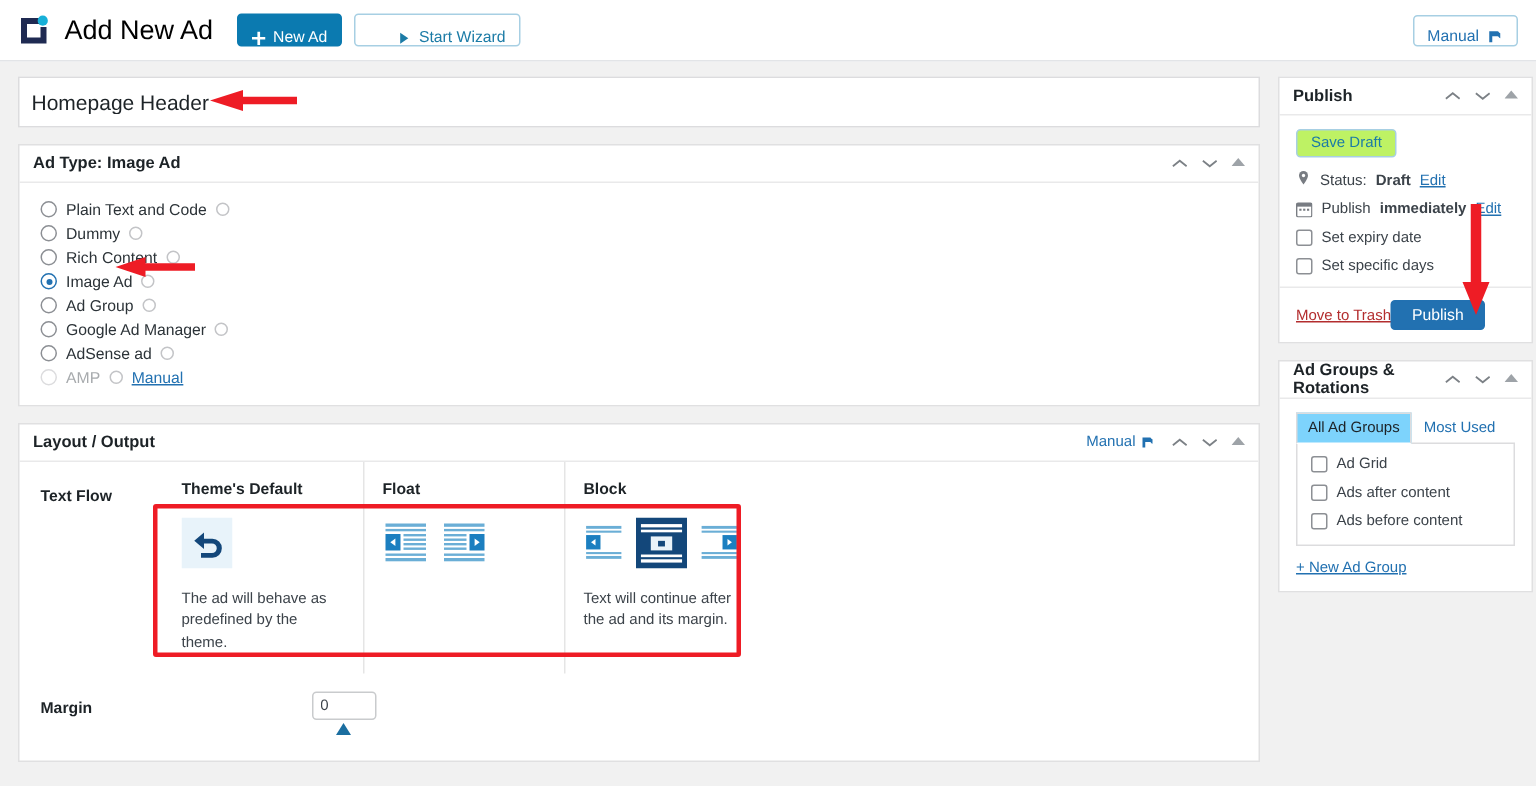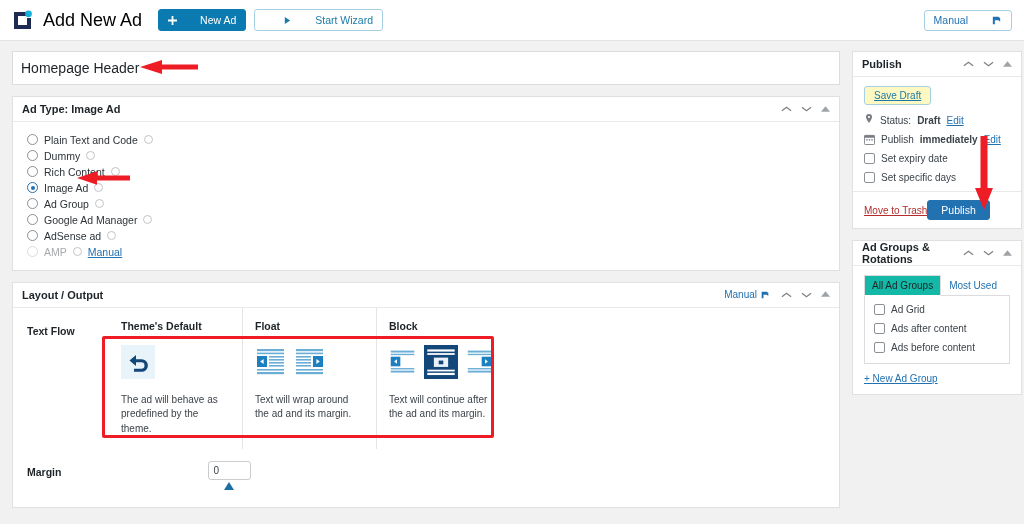--- a/index.html
+++ b/index.html
@@ -25,21 +25,21 @@
   }
   .logo { width: 22px; height: 22px; flex: 0 0 auto; margin-right: 9px; }
   .page-title {
     font-size: 18px;
     font-weight: 400;
     color: #000000;
     margin-right: 16px;
     white-space: nowrap;
   }
   .btn {
-    display: inline-flex; align-items: center; gap: 23px;
+    display: inline-flex; align-items: flex-end; gap: 5px;
     height: 22px; padding: 0 9px;
     border-radius: 3px;
     font-size: 10.5px;
     cursor: pointer;
     white-space: nowrap;
     line-height: 1;
   }
   .btn-primary { background: #0b7ab0; color: #fff; border: 1px solid #0b7ab0; }
   .btn-outline { background: #fff; color: #1b7ba6; border: 1px solid #a7cfe3; margin-left: 8px; padding-left: 28px; }
   .btn-manual {
@@ -146,42 +146,42 @@
     padding: 0 5px;
     font-family: "Liberation Sans", sans-serif;
   }
   .arw { color: #1b6ea0; font-size: 8px; line-height: 1; }
 
   
   .side-body { padding: 9px 11px 0 11px; }
   .btn-savedraft {
     display: inline-block; padding: 3px 9px;
     border: 1px solid #a7cfe3; border-radius: 3px;
-    background: #fef9c3; color: #1b7ba6; font-size: 10px;
-    cursor: pointer; margin-bottom: 9px; text-decoration: underline;
+    background: #bef264; color: #1b7ba6; font-size: 10px;
+    cursor: pointer; margin-bottom: 9px;
   }
   .st-row { display: flex; align-items: center; gap: 6px; font-size: 10px; color: #3c434a; margin-bottom: 8px; }
   .lnk { color: #2271b1; text-decoration: underline; }
   .chk-row { display: flex; align-items: center; gap: 6px; font-size: 10px; color: #3c434a; margin-bottom: 8px; }
   .cbx { width: 11px; height: 11px; border: 1px solid #8c8f94; background: #fff; border-radius: 2px; flex: 0 0 auto; }
   .side-foot {
     display: flex; align-items: center; justify-content: flex-start;
     border-top: 1px solid #e9e9ea; padding: 8px 11px; margin-top: 2px;
   }
   .trash { color: #b32d2e; text-decoration: underline; font-size: 10px; }
   .btn-publish {
     background: #2271b1; color: #fff; border: 1px solid #2271b1;
     border-radius: 3px; padding: 3px 13px; font-size: 10.5px; cursor: pointer;
   }
   .grp-tabs { display: flex; gap: 0; align-items: flex-end; margin-bottom: 0; }
   .grp-tab {
     font-size: 10px; padding: 4px 7px; cursor: pointer;
     border: 1px solid transparent; margin-bottom: -1px;
   }
-  .grp-tab.active { background: #14b8a6; border-color: #dcdcde; border-bottom-color: #fff; color: #1d2327; }
+  .grp-tab.active { background: #7dd3fc; border-color: #dcdcde; border-bottom-color: #fff; color: #1d2327; }
   .grp-tab.idle { color: #2271b1; }
   .grp-list { border: 1px solid #dcdcde; background: #fff; padding: 8px 9px; }
   .newgrp { display: inline-block; margin: 9px 0 10px 0; color: #2271b1; text-decoration: underline; font-size: 10px; }
 
   
   .anno { position: absolute; pointer-events: none; }
   .redbox {
     position: absolute; border: 3px solid #ee1c25; border-radius: 2px;
     pointer-events: none;
   }
@@ -389,21 +389,20 @@
                     <rect x="2" y="16" width="15" height="1.6"></rect>
                       <rect x="2" y="19" width="15" height="1.6"></rect>
                     <rect x="2" y="23" width="27" height="1.6"></rect>
                       <rect x="2" y="26" width="27" height="2.2"></rect>
                   </g>
                   <rect x="19" y="10" width="10" height="11" fill="#1c7fc0"></rect>
                   <path d="M22.4 13l3.4 2.5-3.4 2.5z" fill="#fff"></path>
                 </svg>
               </span>
             </div>
-            <div class="flow-desc">Text will wrap around the ad and its margin.</div>
           </div>
 
           <div class="flow-col">
             <div class="flow-title">Block</div>
             <div class="flow-icons">
               <span class="ico">
                 <svg width="27" height="27" viewBox="0 0 31 31">
                   <rect width="31" height="31" fill="#fff"></rect>
                   <g fill="#6aaed6">
                     <rect x="2" y="3" width="27" height="2.2"></rect>

